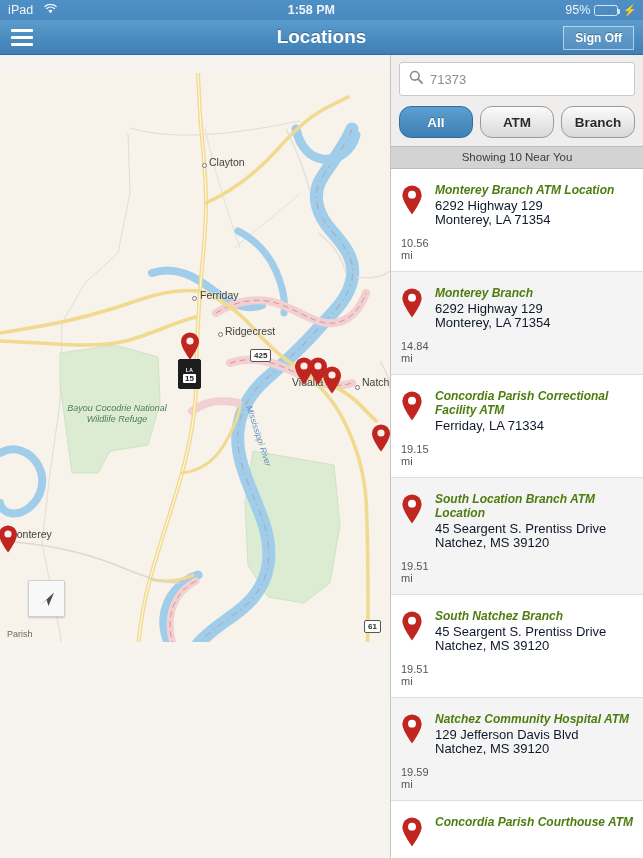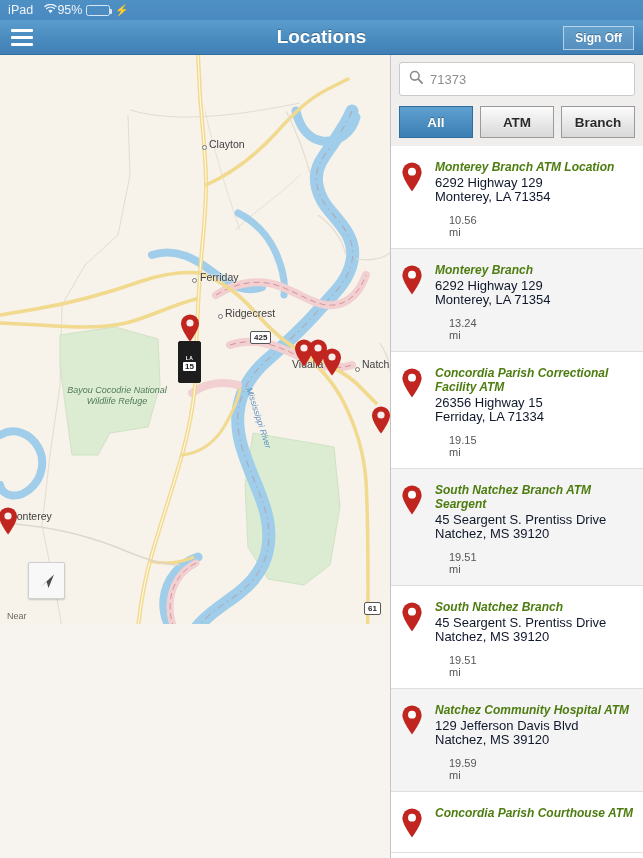--- a/index.html
+++ b/index.html
@@ -56,21 +56,21 @@
   .signoff {
     position: absolute; right: 9px; top: 6px;
     padding: 4px 11px; font-size: 12px; font-weight: bold; color: #ffffff;
     background: rgba(255,255,255,.10);
     border: 1px solid rgba(255,255,255,.55); border-radius: 0;
     text-shadow: 0 -1px 0 rgba(0,0,0,.3); cursor: pointer;
   }
 
   
   .map {
-    position: absolute; top: 55px; left: 0; width: 390px; height: 569px;
+    position: absolute; top: 73px; left: 0; width: 390px; height: 569px;
     background: #f7f2ea; overflow: hidden; cursor: grab;
   }
   .map svg { display: block; }
   .map-label {
     position: absolute; font-size: 9.5px; color: #4a4a4a; white-space: nowrap;
     pointer-events: none; text-shadow: 0 0 3px #f7f2ea, 0 0 2px #f7f2ea;
   }
   .map-label.place { font-size: 10.5px; color: #3f3f3f; }
   .park-label {
     position: absolute; font-size: 9px; color: #4e7a53; font-style: italic;
@@ -91,21 +91,21 @@
   .pin svg { overflow: visible; }
 
   
   .shield {
     position: absolute; font-size: 8px; font-weight: bold; color: #2a2a2a;
     background: #ffffff; border: 1px solid #555; border-radius: 2px;
     padding: 1px 3px; line-height: 9px; text-align: center; pointer-events: none;
   }
   .shield.state {
     background: #1d1d1d; color: #ffffff; border-color: #1d1d1d; border-radius: 2px;
-    padding: 11px 4px;
+    padding: 5px 4px;
   }
   .shield.state .st-top { font-size: 5px; line-height: 5px; letter-spacing: .3px; }
   .shield.state .st-num {
     background: #ffffff; color: #1d1d1d; display: block;
     border-radius: 1px; padding: 0 2px; font-size: 8px; line-height: 9px;
   }
 
   .locate-btn {
     position: absolute; left: 28px; bottom: 25px; width: 37px; height: 37px;
     background: #f8f8f8; border: 1px solid #cfcfcf; border-radius: 2px;
@@ -133,21 +133,21 @@
   .search-input {
     border: 0; outline: 0; font-size: 13px; color: #8d8d8d;
     font-family: "Liberation Sans", sans-serif; width: 100%; background: transparent;
   }
   .search-input::placeholder { color: #a8a8a8; }
 
   .filters {
     display: flex; gap: 7px; padding: 4px 8px 8px 8px; background: #efeeec;
   }
   .fbtn {
-    flex: 1; height: 32px; border-radius: 0; font-size: 13.5px; font-weight: bold;
+    flex: 1; height: 32px; border-radius: 12px; font-size: 13.5px; font-weight: bold;
     display: flex; align-items: center; justify-content: center; cursor: pointer;
     border: 1px solid #9a9a9a; color: #2b2b2b;
     background: linear-gradient(#fbfbfb, #d8d8d8);
     text-shadow: 0 1px 0 rgba(255,255,255,.7);
   }
   .fbtn.active {
     background: linear-gradient(#5f9fd0, #3c7fb4);
     border-color: #2f6d9e; color: #ffffff; text-shadow: 0 -1px 0 rgba(0,0,0,.3);
   }
 
@@ -167,39 +167,39 @@
   .row-text { flex: 1; min-width: 0; }
   .row-name {
     font-size: 12px; font-weight: bold; color: #4d7c0f; line-height: 14px;
     margin-bottom: 2px;
     font-style: italic;
   }
   .row-addr { font-size: 13px; color: #0f172a; line-height: 14px; }
   .row-dist {
     margin-top: 10px; font-size: 11px; color: #555; line-height: 12px;
     max-width: 34px;
-    margin-left: 48px;
   }
 </style>
 </head>
 <body>
 
 <div id="app">
 
   <div class="statusbar">
     <div class="sb-left">
       <span class="sb-device">iPad</span>
       <span>
         <svg width="13" height="10" viewBox="0 0 13 10">
           <path d="M6.5 9.3 L4.3 6.6 a3.4 3.4 0 0 1 4.4 0 Z" fill="#eef4fa"></path>
           <path d="M2.6 4.6 a5.8 5.8 0 0 1 7.8 0" stroke="#eef4fa" stroke-width="1.3" fill="none" stroke-linecap="round"></path>
           <path d="M0.9 2.5 a8.4 8.4 0 0 1 11.2 0" stroke="#eef4fa" stroke-width="1.3" fill="none" stroke-linecap="round"></path>
         </svg>
       </span>
     </div>
+    <div class="sb-center">1:58 PM</div>
     <div class="sb-right">
       <span class="sb-batt-pct">95%</span>
       <span class="batt-shell">
         <span class="batt-fill" style="width: 95%;"></span>
         <span class="batt-nub"></span>
       </span>
       <span class="bolt">⚡</span>
     </div>
   </div>
 
@@ -372,21 +372,21 @@
     </span>
 
     <div class="locate-btn">
       <span>
         <svg width="20" height="20" viewBox="0 0 20 20">
           <path d="M3 16.5 L17 3.5 L11.5 17 L9.6 10.8 Z" fill="#4c4c4c"></path>
         </svg>
       </span>
     </div>
 
-    <span class="legal">Near</span>
+    <span class="legal">Parish</span>
   </div>
 
   <div class="panel">
 
     <div class="search-wrap">
       <div class="search-box">
         <span>
           <svg width="14" height="14" viewBox="0 0 14 14">
             <circle cx="5.8" cy="5.8" r="4.3" stroke="#8c8c8c" stroke-width="1.6" fill="none"></circle>
             <line x1="9.2" y1="9.2" x2="13" y2="13" stroke="#8c8c8c" stroke-width="1.8" stroke-linecap="round"></line>
@@ -395,20 +395,21 @@
         <input class="search-input" type="text" value="71373" style="">
       </div>
     </div>
 
     <div class="filters">
       <div class="fbtn active">All</div>
       <div class="fbtn">ATM</div>
       <div class="fbtn">Branch</div>
     </div>
 
+    <div class="showing-bar">Showing 10 Near You</div>
 
     <div class="list">
 
       <div class="row">
         <div class="row-top">
           <div class="row-pin">
             <svg width="22" height="30" viewBox="0 0 20 28">
                 <path d="M10 27.5 C10 27.5 19 15.5 19 9.4 A9 9 0 1 0 1 9.4 C1 15.5 10 27.5 10 27.5 Z" fill="#c0261f"></path>
                 <circle cx="10" cy="9" r="3.7" fill="#ffffff"></circle>
               </svg>
@@ -433,55 +434,54 @@
                 <circle cx="10" cy="9" r="3.7" fill="#ffffff"></circle>
               </svg>
           </div>
           <div class="row-text">
             <div class="row-name">Monterey Branch</div>
             <div class="row-addr">6292 Highway 129</div>
             <div class="row-addr">Monterey, LA 71354</div>
           </div>
         </div>
         <div class="row-dist">
-          <span>13.24</span>
+          <span>14.84</span>
           <span>mi</span>
         </div>
       </div>
 
       <div class="row">
         <div class="row-top">
           <div class="row-pin">
             <svg width="22" height="30" viewBox="0 0 20 28">
                 <path d="M10 27.5 C10 27.5 19 15.5 19 9.4 A9 9 0 1 0 1 9.4 C1 15.5 10 27.5 10 27.5 Z" fill="#c0261f"></path>
                 <circle cx="10" cy="9" r="3.7" fill="#ffffff"></circle>
               </svg>
           </div>
           <div class="row-text">
             <div class="row-name">Concordia Parish Correctional Facility ATM</div>
-            <div class="row-addr">26356 Highway 15</div>
             <div class="row-addr">Ferriday, LA 71334</div>
           </div>
         </div>
         <div class="row-dist">
           <span>19.15</span>
           <span>mi</span>
         </div>
       </div>
 
       <div class="row alt">
         <div class="row-top">
           <div class="row-pin">
             <svg width="22" height="30" viewBox="0 0 20 28">
                 <path d="M10 27.5 C10 27.5 19 15.5 19 9.4 A9 9 0 1 0 1 9.4 C1 15.5 10 27.5 10 27.5 Z" fill="#c0261f"></path>
                 <circle cx="10" cy="9" r="3.7" fill="#ffffff"></circle>
               </svg>
           </div>
           <div class="row-text">
-            <div class="row-name">South Natchez Branch ATM Seargent</div>
+            <div class="row-name">South Location Branch ATM Location</div>
             <div class="row-addr">45 Seargent S. Prentiss Drive</div>
             <div class="row-addr">Natchez, MS 39120</div>
           </div>
         </div>
         <div class="row-dist">
           <span>19.51</span>
           <span>mi</span>
         </div>
       </div>
 

